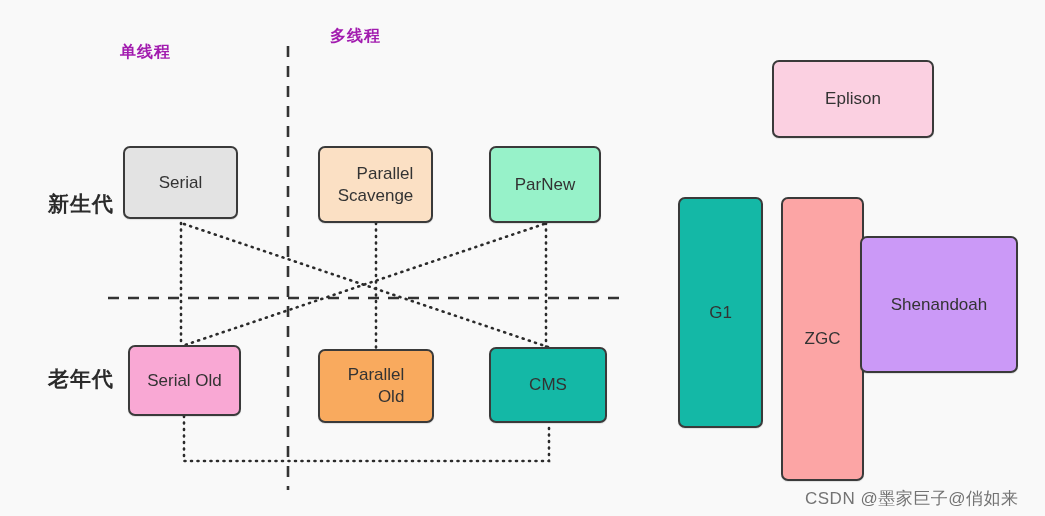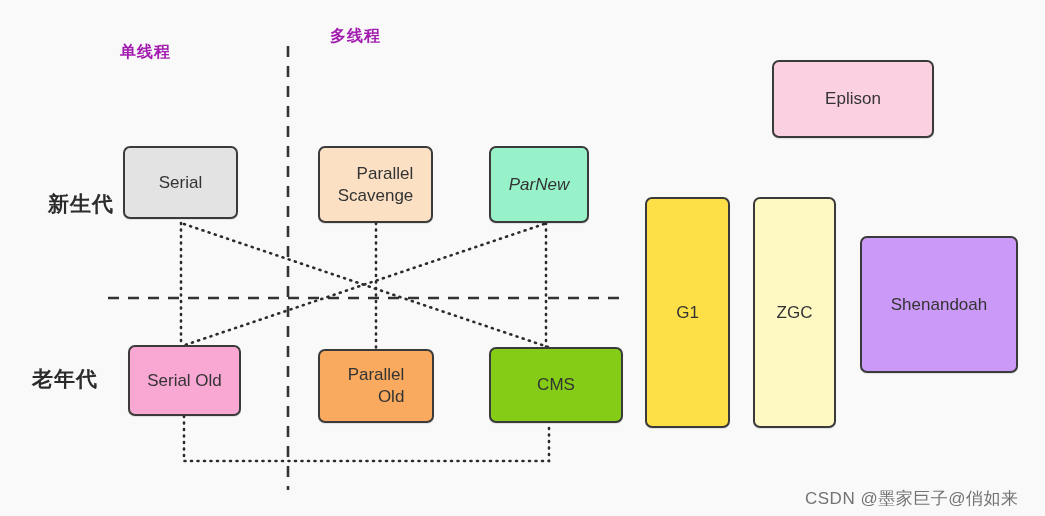--- a/index.html
+++ b/index.html
@@ -85,30 +85,30 @@
         <path d="M 546 223 L 546 347"></path>
         <path d="M 544 224 L 185 345"></path>
         <path d="M 184 416 L 184 461 L 549 461 L 549 423"></path>
       </g>
   </svg>
 
   <div class="col-header" style="left:120px; top:42px;">单线程</div>
   <div class="col-header" style="left:330px; top:26px;">多线程</div>
 
   <div class="row-label" style="left:22px; top:190px;">新生代</div>
-  <div class="row-label" style="left:6px; top:365px;">老年代</div>
+  <div class="row-label" style="left:22px; top:365px;">老年代</div>
 
   <div class="gcbox" style="left: 123px; top: 146px; width: 115px; height: 73px; background: rgb(227, 227, 227); border-color: rgb(58, 58, 58);">Serial</div>
   <div class="gcbox" style="left: 318px; top: 146px; width: 115px; height: 77px; background: rgb(251, 224, 196); border-color: rgb(58, 58, 58);">Parallel
 Scavenge</div>
-  <div class="gcbox" style="left: 489px; top: 146px; width: 100px; height: 77px; background: rgb(151, 242, 201); border-color: rgb(58, 58, 58); font-style: italic;">ParNew</div>
+  <div class="gcbox" style="left: 489px; top: 146px; width: 112px; height: 77px; background: rgb(151, 242, 201); border-color: rgb(58, 58, 58);">ParNew</div>
   <div class="gcbox" style="left: 128px; top: 345px; width: 113px; height: 71px; background: #f9a8d4; border-color: rgb(58, 58, 58);">Serial Old</div>
   <div class="gcbox" style="left: 318px; top: 349px; width: 116px; height: 74px; background: rgb(249, 170, 94); border-color: rgb(58, 58, 58);">Parallel
 Old</div>
-  <div class="gcbox" style="left: 489px; top: 347px; width: 134px; height: 76px; background: #84cc16; border-color: rgb(58, 58, 58);">CMS</div>
+  <div class="gcbox" style="left: 489px; top: 347px; width: 118px; height: 76px; background: #14b8a6; border-color: rgb(58, 58, 58);">CMS</div>
   <div class="gcbox" style="left: 772px; top: 60px; width: 162px; height: 78px; background: rgb(251, 208, 225); border-color: rgb(58, 58, 58);">Eplison</div>
-  <div class="gcbox" style="left: 645px; top: 197px; width: 85px; height: 231px; background: #fde047; border-color: rgb(58, 58, 58);">G1</div>
-  <div class="gcbox" style="left: 753px; top: 197px; width: 83px; height: 231px; background: #fef9c3; border-color: rgb(58, 58, 58);">ZGC</div>
+  <div class="gcbox" style="left: 678px; top: 197px; width: 85px; height: 231px; background: #14b8a6; border-color: rgb(58, 58, 58);">G1</div>
+  <div class="gcbox" style="left: 781px; top: 197px; width: 83px; height: 284px; background: #fca5a5; border-color: rgb(58, 58, 58);">ZGC</div>
   <div class="gcbox" style="left: 860px; top: 236px; width: 158px; height: 137px; background: rgb(203, 153, 247); border-color: rgb(58, 58, 58);">Shenandoah</div>
 
   <div class="watermark" style="left:805px; top:487px;">CSDN @墨家巨子@俏如来</div>
 
 </div>
 
 </body></html>

